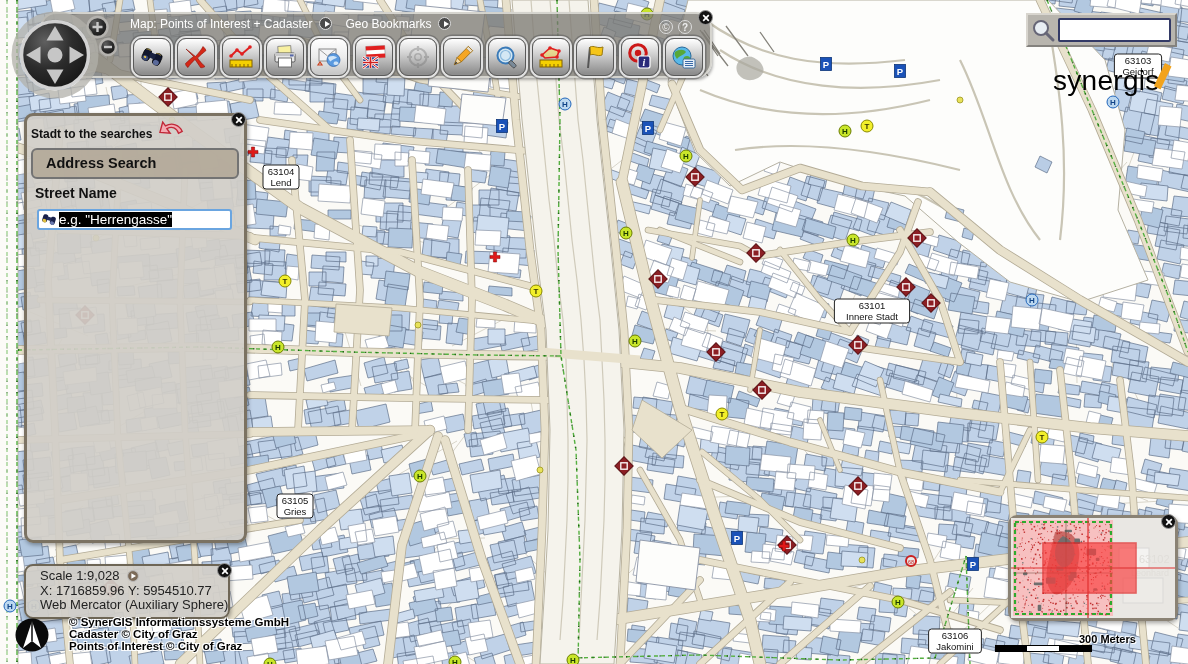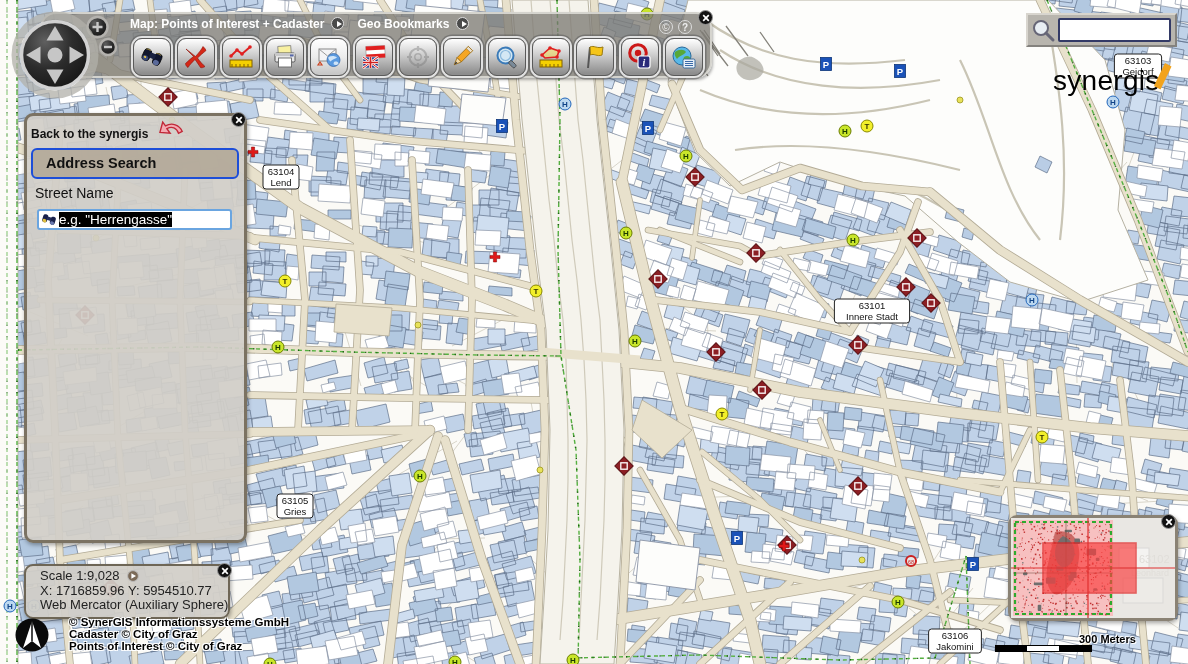--- a/index.html
+++ b/index.html
@@ -371,21 +371,21 @@
           <text x="1138" y="74.5" font-family="Liberation Sans" font-size="9.5" fill="#111" text-anchor="middle">Geidorf</text>
         </g>
         <g>
           <rect x="928.6" y="629" width="52.8" height="24" rx="3" fill="#fff" stroke="#222" stroke-width="1"></rect>
           <text x="955" y="638.5" font-family="Liberation Sans" font-size="9.5" fill="#111" text-anchor="middle">63106</text>
           <text x="955" y="649.5" font-family="Liberation Sans" font-size="9.5" fill="#111" text-anchor="middle">Jakomini</text>
         </g>
       </svg></div>
 
 <div style="position:absolute;left:40px;top:12px;width:672px;height:66px;background:rgba(125,123,117,0.78);border:2px solid rgba(225,223,217,0.85);border-radius:16px 16px 16px 26px;box-shadow:1px 2px 3px rgba(0,0,0,0.3);"></div>
-<div style="position:absolute;left:130px;top:17px;width:560px;height:17px;color:#fff;font-size:12px;font-weight:bold;">Map: Points of Interest + Cadaster&nbsp;&nbsp;<span class="play"></span>&nbsp;&nbsp;&nbsp;&nbsp;Geo Bookmarks&nbsp;&nbsp;<span class="play"></span></div>
+<div style="position:absolute;left:130px;top:17px;width:560px;height:17px;color:#fff;font-size:12px;font-weight:normal;">Map: Points of Interest + Cadaster&nbsp;&nbsp;<span class="play"></span>&nbsp;&nbsp;&nbsp;&nbsp;Geo Bookmarks&nbsp;&nbsp;<span class="play"></span></div>
 <div style="position:absolute;left:659px;top:20px;width:14px;height:14px;border-radius:50%;border:1.5px solid #ddd;color:#eee;font-size:10px;text-align:center;line-height:13px;">©</div>
 <div style="position:absolute;left:678px;top:20px;width:14px;height:14px;border-radius:50%;border:1.5px solid #ddd;color:#eee;font-size:10px;font-weight:bold;text-align:center;line-height:13px;">?</div>
 <div class="xbtn" style="left:698px;top:10px;">
       <svg width="8" height="8">
         <path d="M1.2 1.2 L6.8 6.8 M6.8 1.2 L1.2 6.8" stroke="#fff" stroke-width="1.7"></path>
       </svg>
     </div>
 <div style="position:absolute;left:0;top:38px;height:38px;width:760px;">
       <div class="ibtn" style="left:133px">
         <svg width="28" height="28" viewBox="0 0 28 28">
@@ -557,26 +557,26 @@
       </svg>
 <div style="width:113px;height:24px;background:#fff;border:2px solid #333a66;border-radius:2px;margin-left:2px;"></div>
 </div>
 
 <div style="position:absolute;left:1053px;top:65px;font-size:28px;color:#000000;letter-spacing:0.3px;">synergis</div>
 <svg style="position:absolute;left:1149px;top:59px;" width="26" height="32" viewBox="0 0 26 32">
       <path d="M5 27 L16 4 L22.5 7.5 L11.5 30.5 Z" fill="#f2a31c"></path>
     </svg>
 
 <div class="panel" style="left:24px;top:113px;width:223px;height:430px;"></div>
-<div style="position:absolute;left:31px;top:127px;font-size:12px;font-weight:bold;color:#111;">Back to the synergis</div>
+<div style="position:absolute;left:31px;top:127px;font-size:12px;font-weight:bold;color:#111;">Stadt to the searches</div>
 <svg style="position:absolute;left:159px;top:120px;" width="26" height="21" viewBox="0 0 28 22">
       <path d="M25 12 C22 5 14 2 7 6 L4 2 L1 13 L12 14 L8.5 9 C14 6 19 8 21 14 Z" fill="#f4aab2" stroke="#c22838" stroke-width="1.5"></path>
     </svg>
-<div style="position:absolute;left:31px;top:148px;width:208px;height:31px;background:rgba(178,168,152,0.9);border:2px solid #1d4ed8;border-radius:6px;font-size:14.5px;font-weight:bold;color:#111;line-height:27px;padding-left:13px;">Address Search</div>
-<div style="position:absolute;left:35px;top:185px;font-size:14px;font-weight:normal;color:#111;">Street Name</div>
+<div style="position:absolute;left:31px;top:148px;width:208px;height:31px;background:rgba(178,168,152,0.9);border:2px solid #737373;border-radius:6px;font-size:14.5px;font-weight:bold;color:#111;line-height:27px;padding-left:13px;">Address Search</div>
+<div style="position:absolute;left:35px;top:185px;font-size:14px;font-weight:bold;color:#111;">Street Name</div>
 <div style="position:absolute;left:37px;top:209px;width:195px;height:21px;background:#fff;border:2px solid #6aa5e0;border-radius:3px;display:flex;align-items:center;">
 <svg width="16" height="13" viewBox="0 0 16 13" style="margin-left:2px;">
         <g transform="rotate(18 8 6.5)">
           <rect x="1.5" y="2.5" width="5" height="8" rx="2" fill="#18204a"></rect>
           <rect x="9.5" y="2.5" width="5" height="8" rx="2" fill="#18204a"></rect>
           <rect x="6" y="4" width="4" height="3.5" fill="#222c5a"></rect>
           <ellipse cx="4" cy="9" rx="2" ry="1.7" fill="#e0c040"></ellipse>
           <ellipse cx="12" cy="9" rx="2" ry="1.7" fill="#6a7ab0"></ellipse>
         </g>
       </svg>

